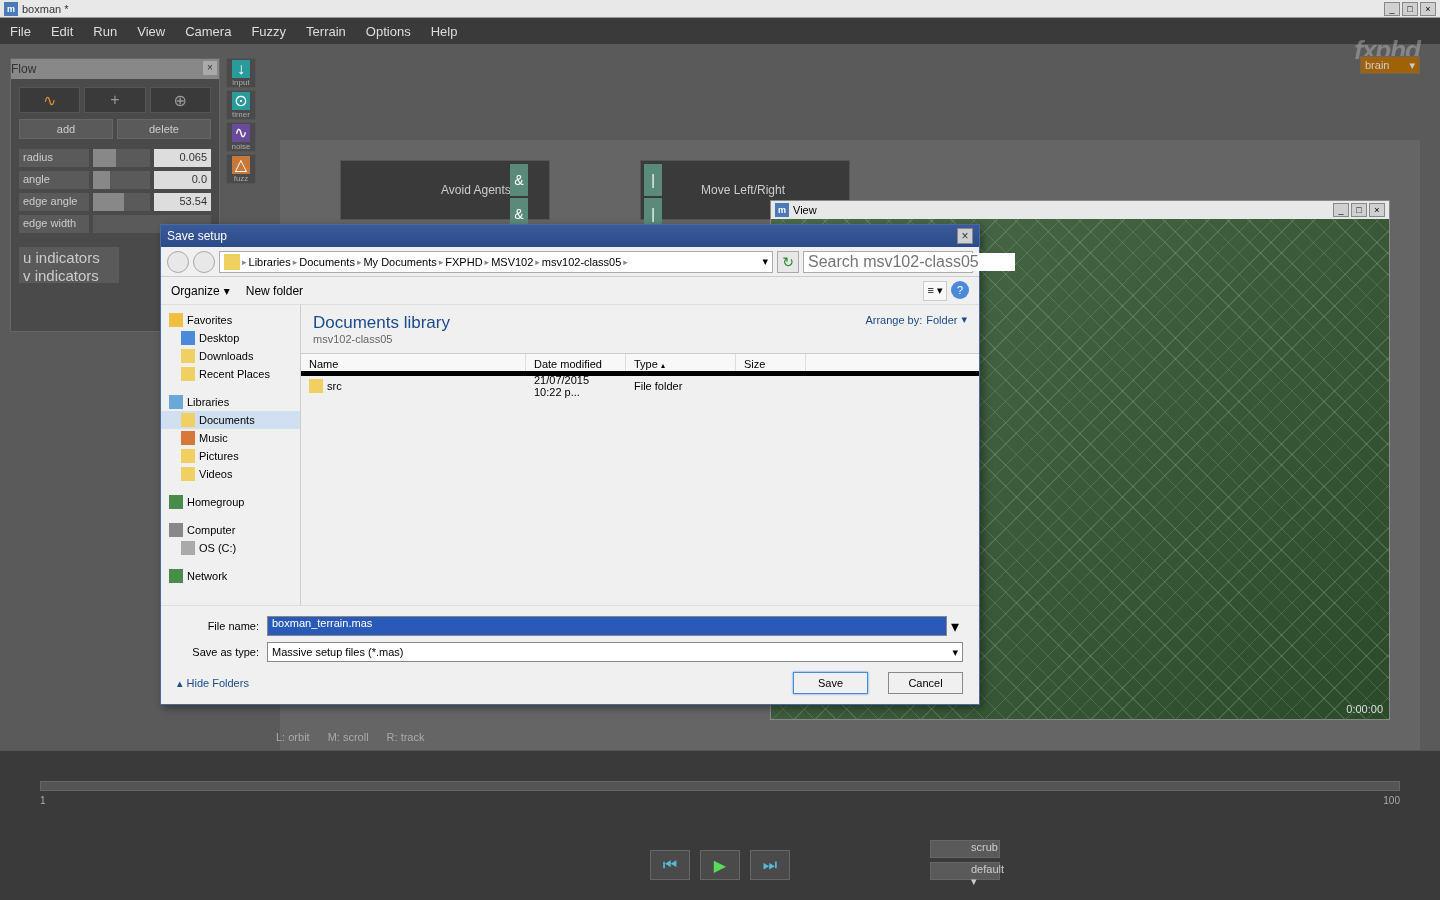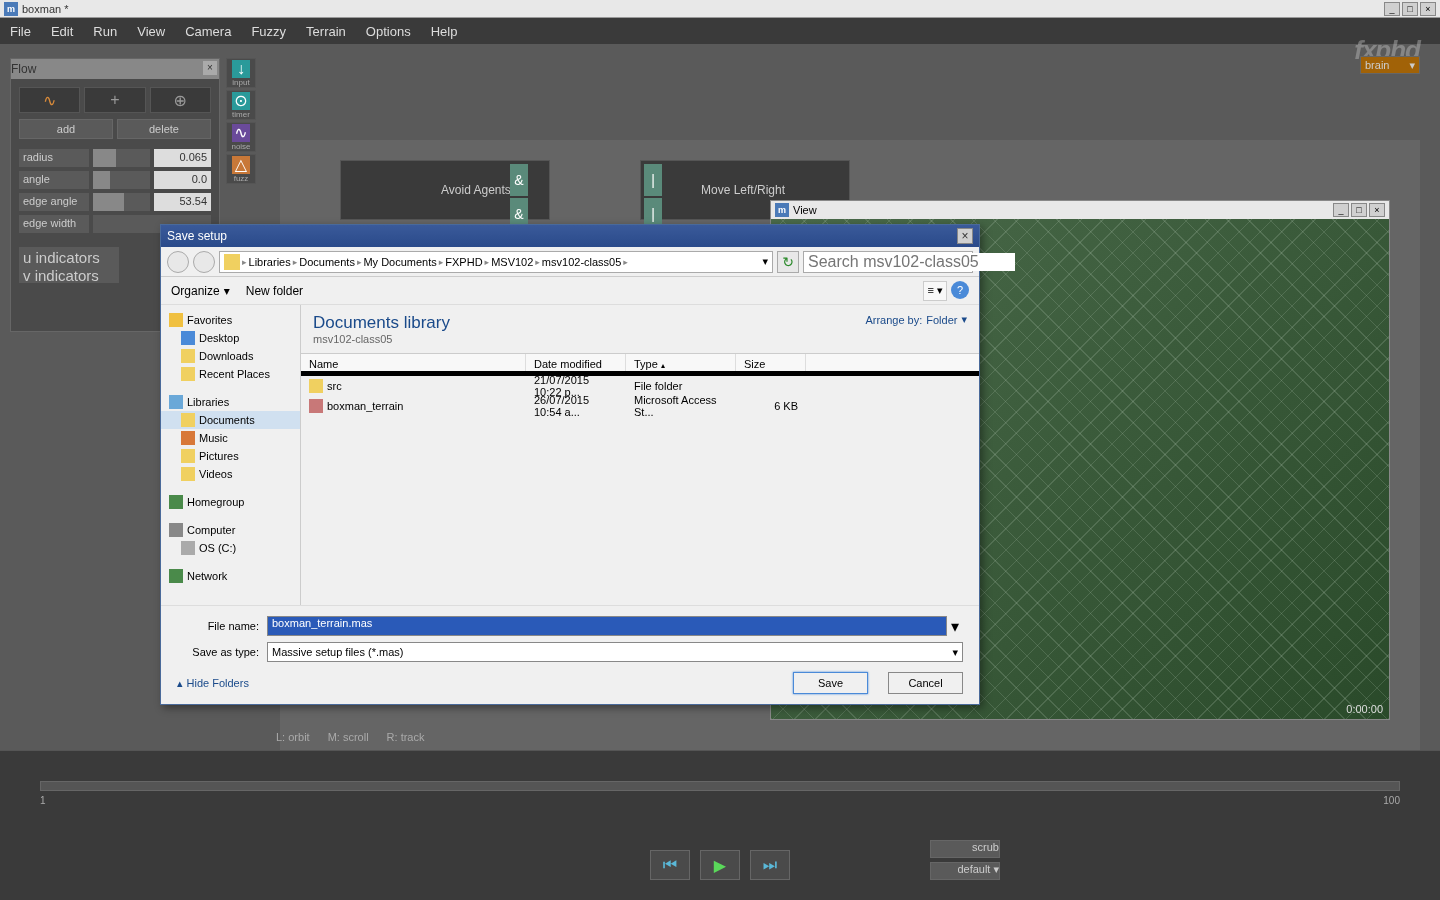--- a/index.html
+++ b/index.html
@@ -130,21 +130,21 @@
 
 
 .bottombar { position: absolute; bottom: 0; left: 0; right: 0; height: 150px; background: #3a3a3a; border-top: 1px solid #555; }
 .status-hints { position: absolute; top: -20px; left: 276px; color: #aaa; font-size: 11px; display: flex; gap: 18px; }
 .timeline { position: absolute; top: 30px; left: 40px; right: 40px; height: 10px; background: #555; border: 1px solid #666; }
 .timeline-labels { position: absolute; top: 44px; left: 40px; right: 40px; display: flex; justify-content: space-between; color: #aaa; font-size: 10px; }
 .playback { position: absolute; bottom: 20px; left: 50%; transform: translateX(-50%); display: flex; gap: 10px; }
 .play-btn { width: 40px; height: 30px; background: #4a4a4a; border: 1px solid #666; display: flex; align-items: center; justify-content: center; cursor: pointer; color: #5ab8d8; font-size: 16px; }
 .play-btn.green { color: #5ad85a; }
 .scrub-controls { position: absolute; bottom: 20px; right: 440px; display: flex; flex-direction: column; gap: 4px; }
-.scrub-btn { width: 70px; height: 18px; background: #5a5a5a; border: 1px solid #666; color: #ccc; font-size: 11px; text-align: right; cursor: pointer; }
+.scrub-btn { width: 70px; height: 18px; background: #5a5a5a; border: 1px solid #666; color: #ccc; font-size: 11px; text-align: left; cursor: pointer; padding-left: 40px; }
 </style>
 </head>
 <body>
 
 <div class="app-titlebar">
   <div class="app-icon">m</div>
   <div class="app-title">boxman *</div>
   <div class="win-controls">
     <div class="win-btn">_</div>
     <div class="win-btn">□</div>
@@ -402,29 +402,20 @@
         </div>
         <div class="ft-row">
           <div class="ft-cell name">
               <span class="ft-icon folder"></span>
               <span>src</span>
             </div>
           <div class="ft-cell date">21/07/2015 10:22 p...</div>
           <div class="ft-cell type">File folder</div>
           <div class="ft-cell size"></div>
         </div>
-        <div class="ft-row">
-          <div class="ft-cell name">
-              <span class="ft-icon file"></span>
-              <span>boxman_terrain</span>
-            </div>
-          <div class="ft-cell date">26/07/2015 10:54 a...</div>
-          <div class="ft-cell type">Microsoft Access St...</div>
-          <div class="ft-cell size">6 KB</div>
-        </div>
       </div>
     </div>
   </div>
   <div class="save-footer">
     <div class="sf-row">
       <div class="sf-label">File name:</div>
       <div class="sf-input sel">boxman_terrain.mas</div>
       <span style="width:16px;text-align:center">▾</span>
     </div>
     <div class="sf-row">

